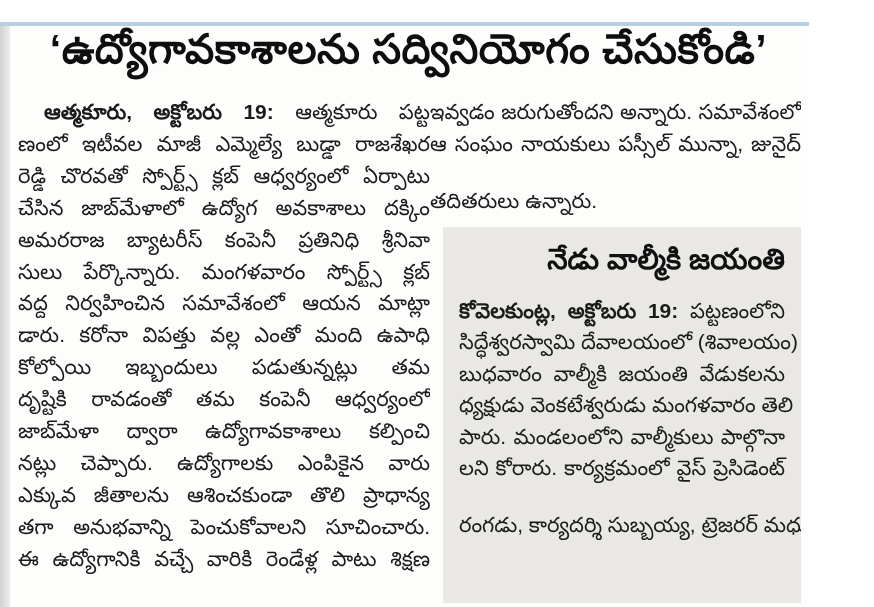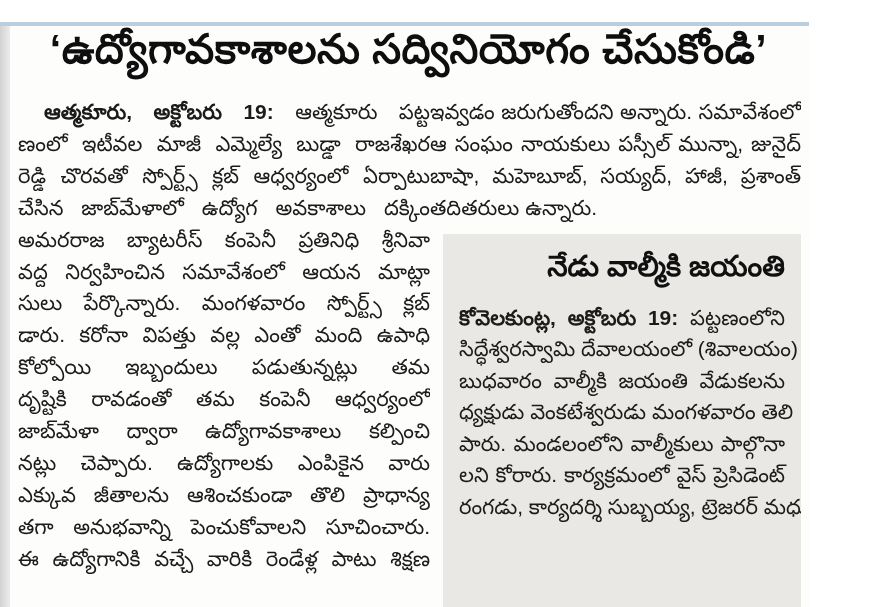--- a/index.html
+++ b/index.html
@@ -57,21 +57,21 @@
     line-height: 31.9px;
     text-align: justify;
     text-align-last: justify;
     white-space: nowrap;
     color: #1b1b1b;
   }
   .first-line { text-indent: 26px; }
   .box .first-line { text-indent: 0; }
   .bold { font-weight: 700; }
   
-  .lines.ragged-last .line:last-child { text-align-last: left; }
+  .lines.ragged-last .line:last-child { text-align-last: left; margin-top: 25px; }
   .box {
     margin-top: 10px;
     margin-left: 13px;
     background: #e9e8e4;
     padding: 12px 16px 24px 16px;
     min-height: 376px;
     box-sizing: border-box;
   }
   .box-title {
     margin: 4px 0 12px 0;
@@ -97,38 +97,37 @@
 
     <div class="col left-col">
       <div class="line first-line">
         <span class="bold">ఆత్మకూరు, అక్టోబరు 19:</span><span> ఆత్మకూరు పట్ట</span>
       </div>
       <div class="lines">
           <div class="line">ణంలో ఇటీవల మాజీ ఎమ్మెల్యే బుడ్డా రాజశేఖర</div>
           <div class="line">రెడ్డి చొరవతో స్పోర్ట్స్ క్లబ్ ఆధ్వర్యంలో ఏర్పాటు</div>
           <div class="line">చేసిన జాబ్‌మేళాలో ఉద్యోగ అవకాశాలు దక్కిం</div>
           <div class="line">అమరరాజ బ్యాటరీస్ కంపెనీ ప్రతినిధి శ్రీనివా</div>
+          <div class="line">సులు పేర్కొన్నారు. మంగళవారం స్పోర్ట్స్ క్లబ్</div>
           <div class="line">వద్ద నిర్వహించిన సమావేశంలో ఆయన మాట్లా</div>
-          <div class="line">సులు పేర్కొన్నారు. మంగళవారం స్పోర్ట్స్ క్లబ్</div>
           <div class="line">డారు. కరోనా విపత్తు వల్ల ఎంతో మంది ఉపాధి</div>
           <div class="line">కోల్పోయి ఇబ్బందులు పడుతున్నట్లు తమ</div>
           <div class="line">దృష్టికి రావడంతో తమ కంపెనీ ఆధ్వర్యంలో</div>
           <div class="line">జాబ్‌మేళా ద్వారా ఉద్యోగావకాశాలు కల్పించి</div>
           <div class="line">నట్లు చెప్పారు. ఉద్యోగాలకు ఎంపికైన వారు</div>
           <div class="line">ఎక్కువ జీతాలను ఆశించకుండా తొలి ప్రాధాన్య</div>
           <div class="line">తగా అనుభవాన్ని పెంచుకోవాలని సూచించారు.</div>
           <div class="line">ఈ ఉద్యోగానికి వచ్చే వారికి రెండేళ్ల పాటు శిక్షణ</div>
         </div>
     </div>
 
     <div class="col right-col">
       <div class="lines ragged-last">
           <div class="line">ఇవ్వడం జరుగుతోందని అన్నారు. సమావేశంలో</div>
           <div class="line">ఆ సంఘం నాయకులు పస్సీల్ మున్నా, జునైద్</div>
-          <div class="line">బాషా, మహెబూబ్, సయ్యద్, హాజీ, ప్రశాంత్</div>
           <div class="line">తదితరులు ఉన్నారు.</div>
         </div>
 
       <div class="box">
         <h2 class="box-title">నేడు వాల్మీకి జయంతి</h2>
         <div class="line first-line">
           <span class="bold">కోవెలకుంట్ల, అక్టోబరు 19:</span><span> పట్టణంలోని</span>
         </div>
         <div class="lines ragged-last">
             <div class="line">సిద్ధేశ్వరస్వామి దేవాలయంలో (శివాలయం)</div>

